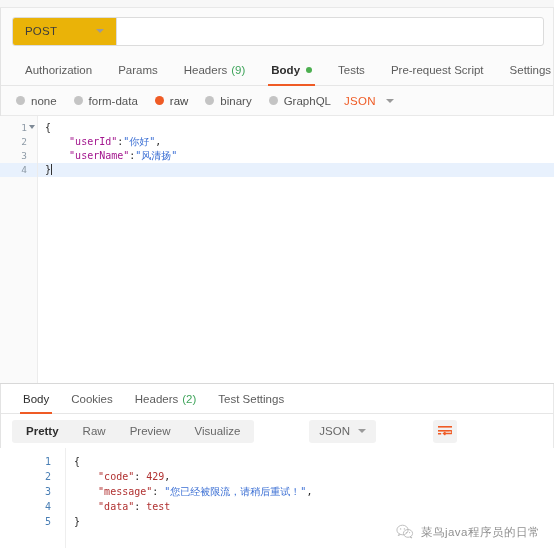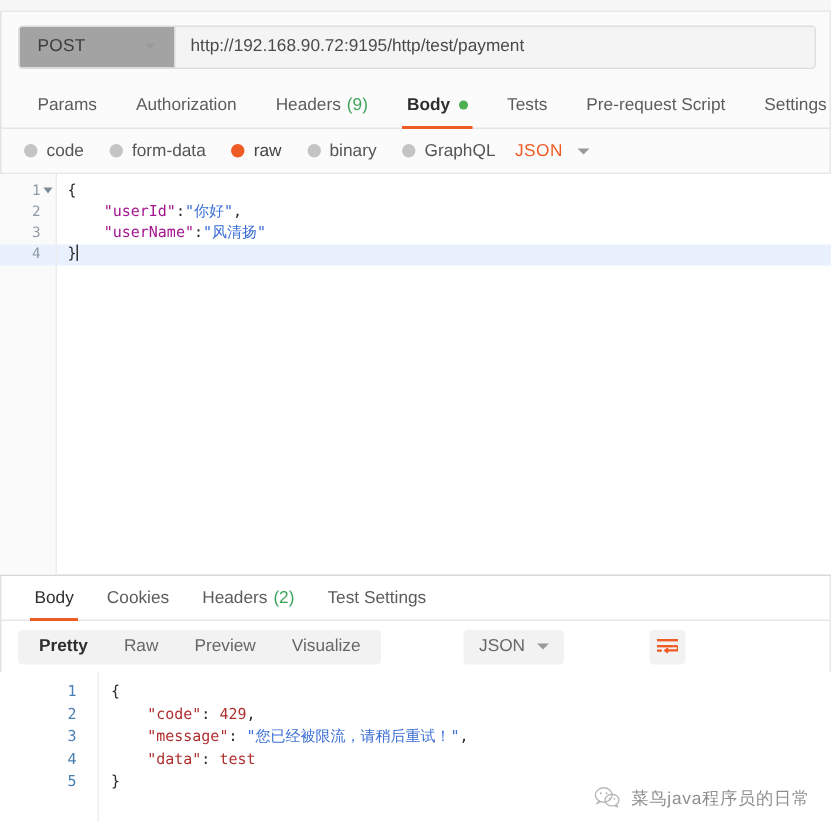--- a/index.html
+++ b/index.html
@@ -25,21 +25,21 @@
   .urlbar {
     display: flex; align-items: stretch;
     width: 100%; height: 29px;
     border: 1px solid #dcdcdc;
     border-radius: 3px;
     background: #fff;
     overflow: hidden;
   }
   .method-select {
     width: 104px; flex: 0 0 104px;
-    background: #a3a3a3;
+    background: #eab308;
     border-right: 1px solid #dcdcdc;
     display: flex; align-items: center; justify-content: space-between;
     padding: 0 12px 0 12px;
     cursor: pointer;
   }
   .method-label { font-size: 11.5px; color: #3d3d3d; letter-spacing: .2px; }
   .caret { width: 0; height: 0; border-left: 4px solid transparent; border-right: 4px solid transparent; border-top: 4px solid #9a9a9a; }
   .url-field {
     flex: 1 1 auto; background: #f4f4f4;
     display: flex; align-items: center; padding: 0 10px;
@@ -215,30 +215,29 @@
   <div class="topstrip"></div>
   <div class="side-border-l"></div>
   <div class="side-border-r"></div>
 
   <div class="urlbar-row">
     <div class="urlbar">
       <div class="method-select">
         <span class="method-label">POST</span>
         <span class="caret"></span>
       </div>
-      <div class="url-field">http://192.168.90.72:9195/http/test/payment</div>
     </div>
   </div>
 
   <div class="req-tabs">
     <div class="rtab">
+      <span>Authorization</span>
+    </div>
+    <div class="rtab">
       <span>Params</span>
-    </div>
-    <div class="rtab">
-      <span>Authorization</span>
     </div>
     <div class="rtab">
       <span>Headers</span>
       <span class="cnt">(9)</span>
     </div>
     <div class="rtab active">
       <span>Body</span>
       <span class="dot-green"></span>
     </div>
     <div class="rtab">
@@ -248,21 +247,21 @@
       <span>Pre-request Script</span>
     </div>
     <div class="rtab">
       <span>Settings</span>
     </div>
   </div>
 
   <div class="bodytype-row">
     <div class="radio-opt">
       <span class="radio-dot"></span>
-      <span class="radio-label">code</span>
+      <span class="radio-label">none</span>
     </div>
     <div class="radio-opt">
       <span class="radio-dot"></span>
       <span class="radio-label">form-data</span>
     </div>
     <div class="radio-opt selected">
       <span class="radio-dot"></span>
       <span class="radio-label">raw</span>
     </div>
     <div class="radio-opt">

